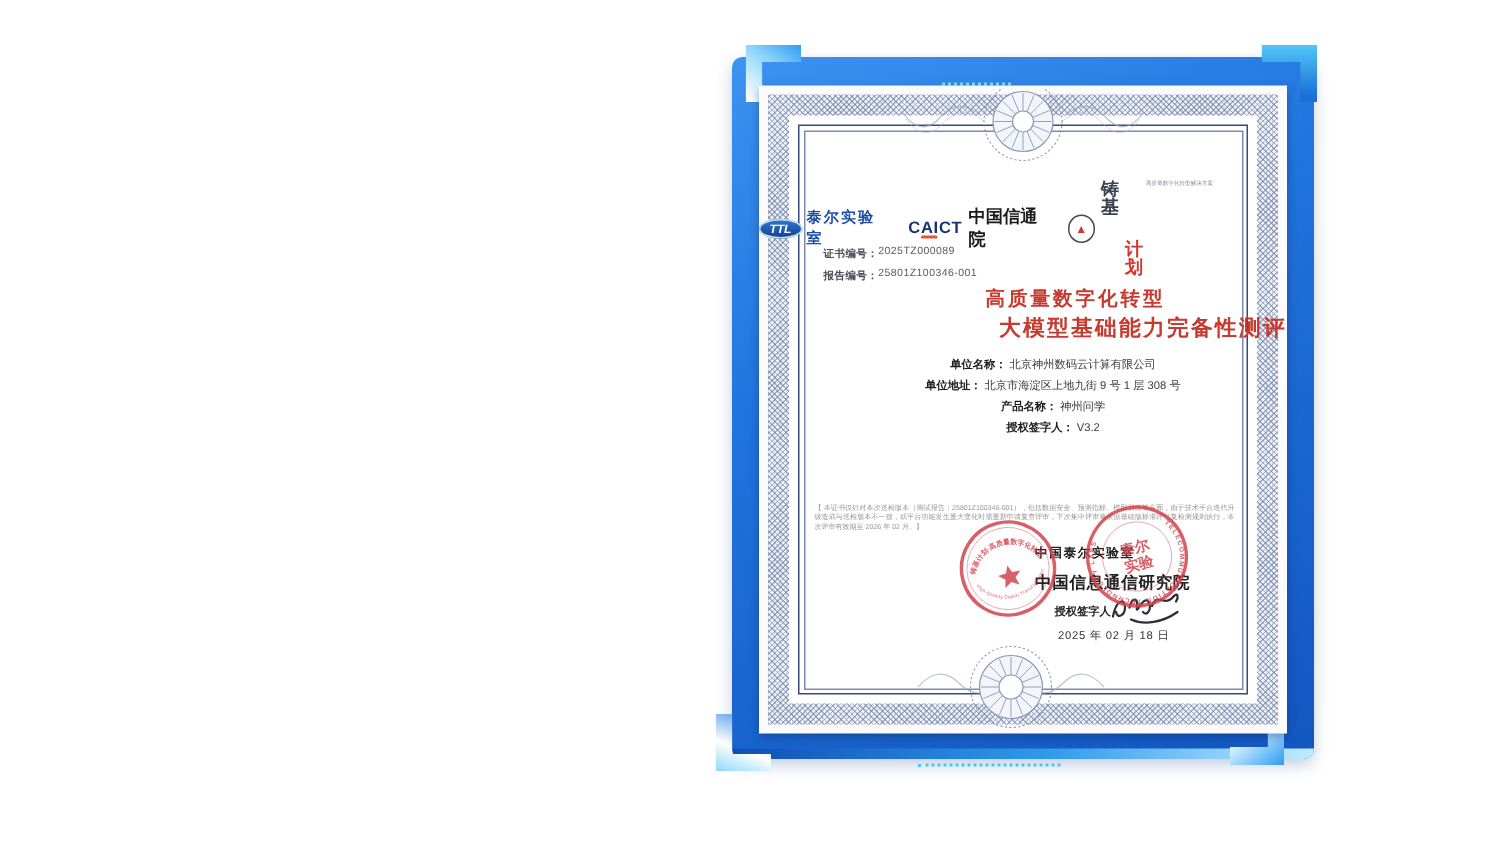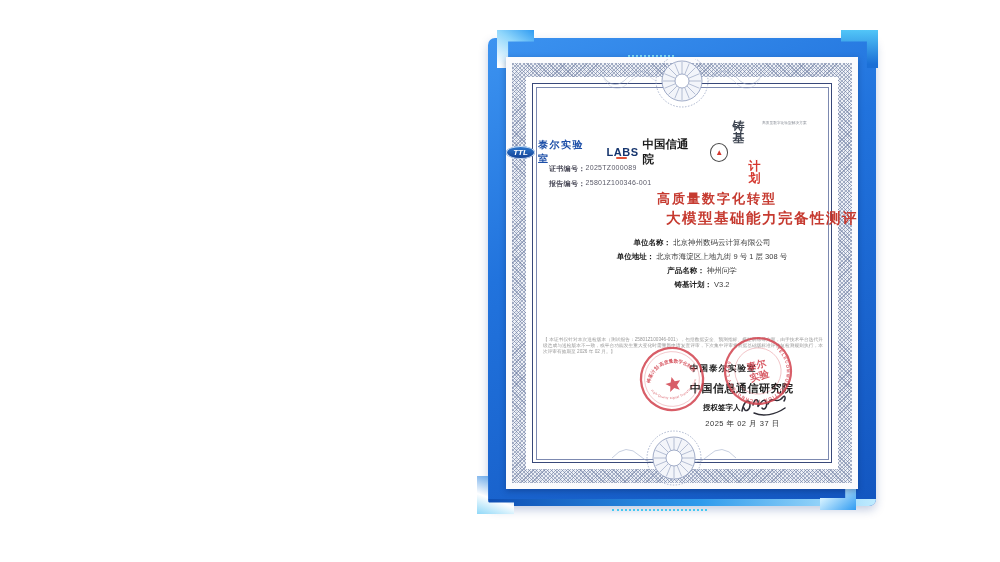--- a/index.html
+++ b/index.html
@@ -176,21 +176,21 @@
     </g>
   </svg>
 
   <div class="logos">
     <div class="ttl">
       <div class="ttl-ellipse">TTL</div>
       <div class="ttl-name">泰尔实验室</div>
     </div>
     <div class="caict">
       <div class="caict-abbr">
-        <span>LABS</span>
+        <span>CAICT</span>
         <span class="caict-accent"></span>
       </div>
       <div class="caict-name">中国信通院</div>
     </div>
     <div class="zhuji">
       <div class="zhuji-icon">▲</div>
       <div class="zhuji-col">
         <div class="zhuji-row">
           <span class="zhuji-dark">铸基</span>
           <span class="zhuji-red">计划</span>
@@ -221,35 +221,35 @@
     </div>
     <div class="field-row">
       <span class="lab">单位地址：</span>
       <span>北京市海淀区上地九街 9 号 1 层 308 号</span>
     </div>
     <div class="field-row">
       <span class="lab">产品名称：</span>
       <span>神州问学</span>
     </div>
     <div class="field-row">
-      <span class="lab">铸基计划：</span>
+      <span class="lab">授权签字人：</span>
       <span>V3.2</span>
     </div>
   </div>
 
 
   <div class="footnote">【 本证书仅针对本次送检版本（测试报告：25801Z100346-001），包括数据安全、预测指标、模型训练等方面，由于技术平台迭代升级造成与送检版本不一致，或平台功能发生重大变化时需重新申请复查评审，下次集中评审将依据基础版标准评估复检测规则执行，本次评审有效期至 2026 年 02 月。】</div>
 
   <div class="issuer1">中国泰尔实验室</div>
   <div class="issuer2">中国信息通信研究院</div>
   <div class="signer">授权签字人</div>
   <svg class="signature" viewBox="0 0 50 28">
     <path d="M4,19 C6,8 12,6 12,13 C12,18 7,21 6,16 M15,13 C17,5 21,7 20,13 C19,19 25,3 28,10 C30,15 26,19 24,16 M30,12 C34,2 38,14 45,5 C47,3 48,6 46,9 M16,21 C25,25 37,23 47,16" fill="none" stroke="#2e2e38" stroke-width="1.5" stroke-linecap="round"></path>
   </svg>
-  <div class="date">2025 年 02 月 37 日</div>
+  <div class="date">2025 年 02 月 18 日</div>
 
   <svg class="stamp stamp-left" viewBox="0 0 100 100">
     <defs>
       <path id="arcL-top" d="M 14,54 A 37,37 0 0 1 86,54"></path>
       <path id="arcL-bot" d="M 10,48 A 41,41 0 0 0 90,48"></path>
     </defs>
     <circle cx="50" cy="50" r="47" fill="none" stroke="#d2424e" stroke-width="3.5"></circle>
     <circle cx="50" cy="50" r="41.5" fill="none" stroke="#d2424e" stroke-width="0.8" opacity="0.6"></circle>
     <text font-size="7" fill="#d2424e" font-weight="bold" text-anchor="middle">
       <textPath href="#arcL-top" startOffset="50%">铸基计划·高质量数字化转型</textPath>

